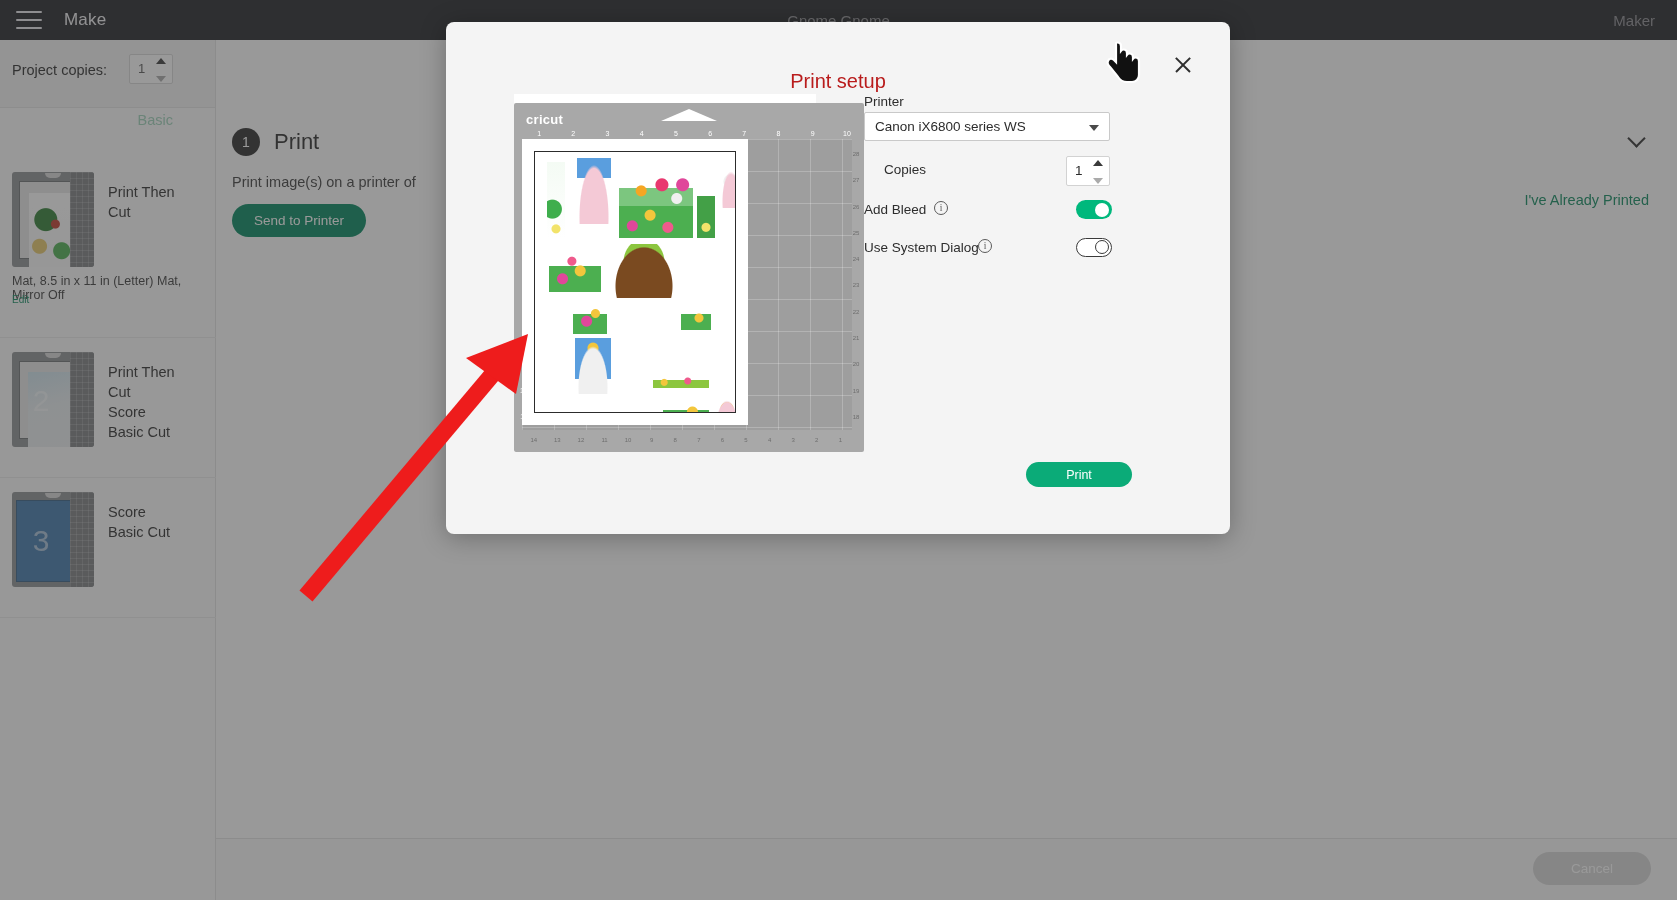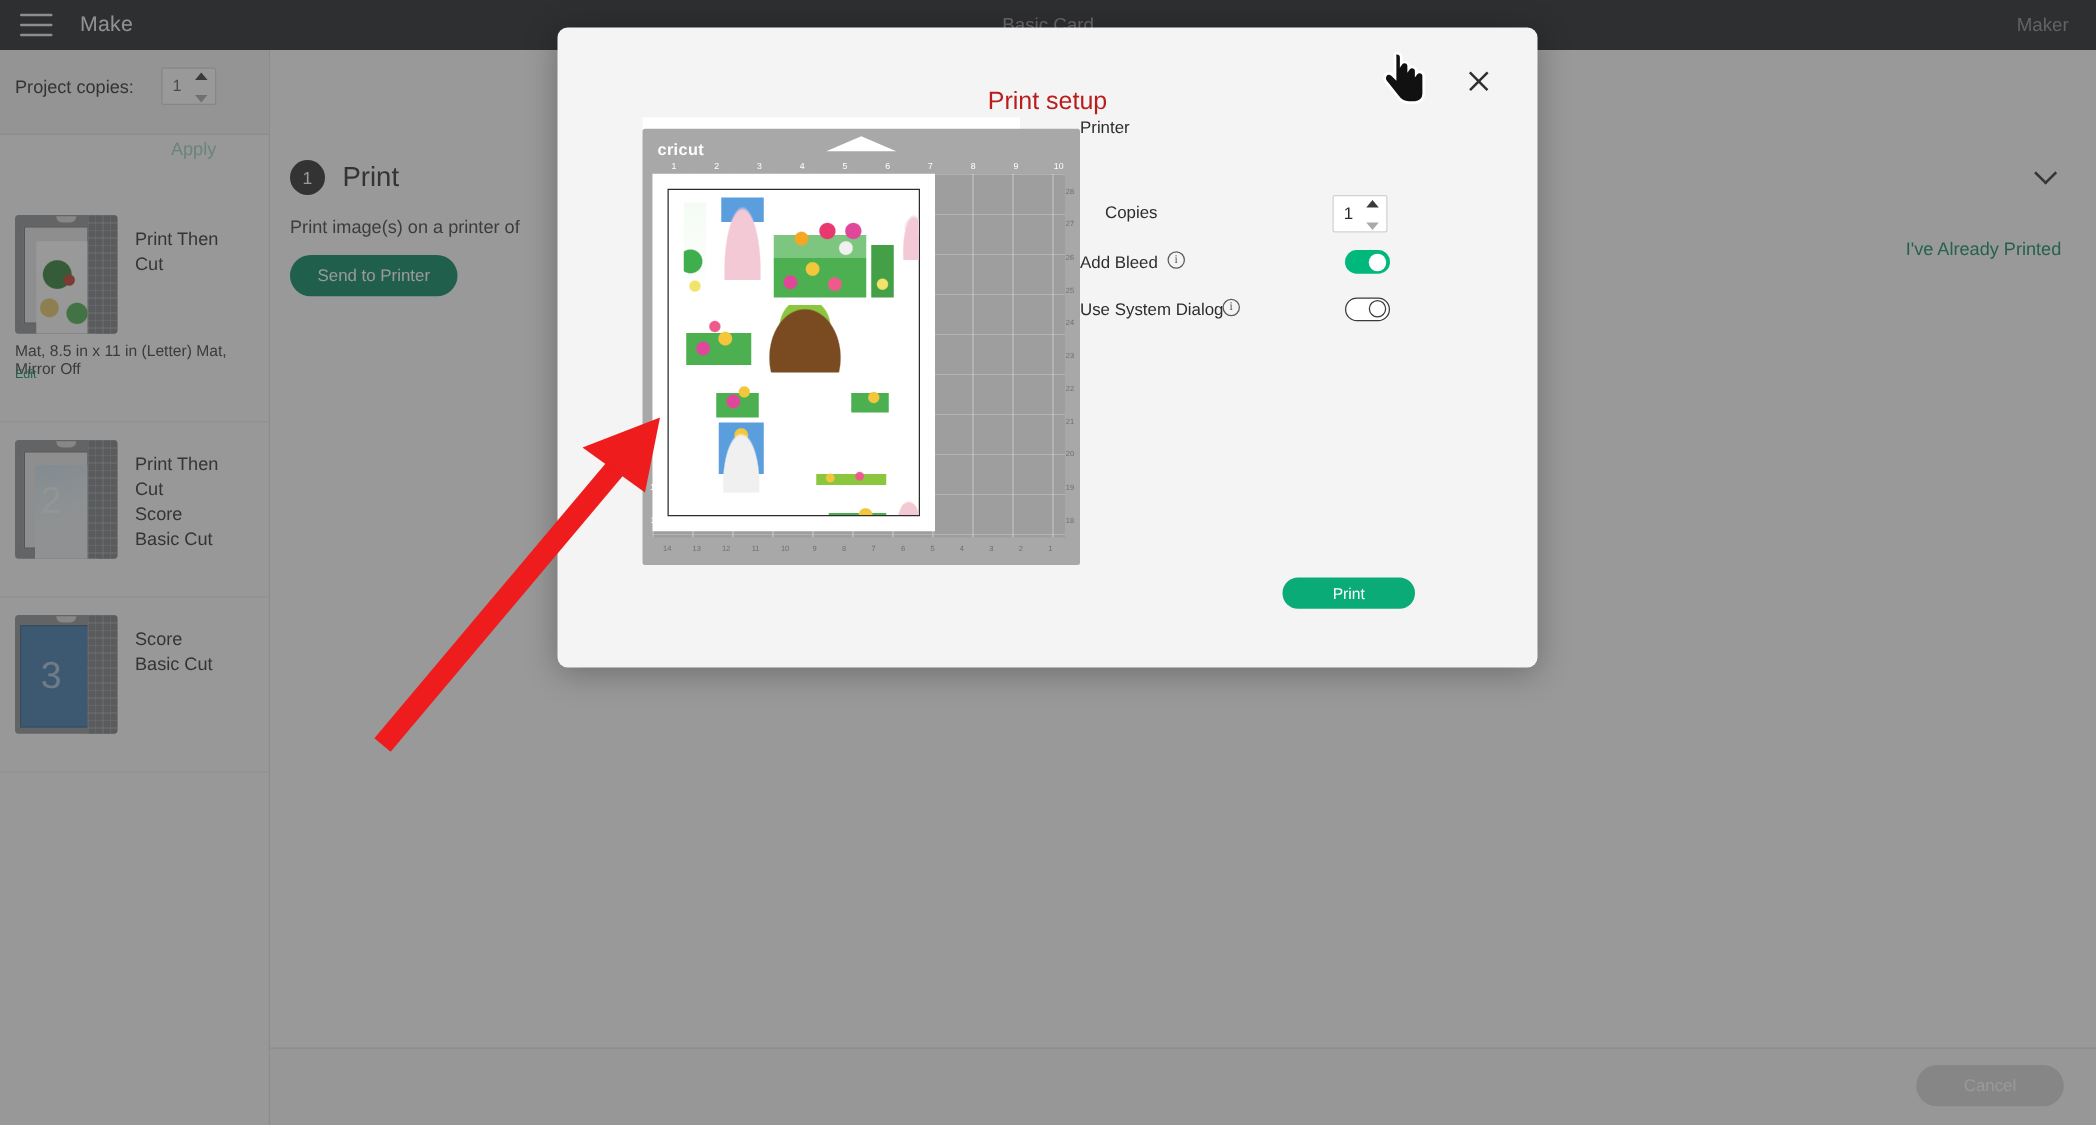--- a/index.html
+++ b/index.html
@@ -332,36 +332,36 @@
 
   <div class="app-bg">
 
     <div class="topbar">
       <div class="hamburger">
         <span></span>
           <span></span>
           <span></span>
       </div>
       <div class="topbar-make">Make</div>
-      <div class="topbar-title">Basic Card</div>
+      <div class="topbar-title">Gnome Gnome</div>
       <div class="topbar-right">Maker</div>
     </div>
 
     <div class="sidebar">
       <div class="copies-row">
         <div class="copies-label">Project copies:</div>
         <div class="copies-box">
           <div class="val">1</div>
           <div class="stepper">
             <div class="arrow-up"></div>
             <div class="arrow-dn"></div>
           </div>
         </div>
       </div>
-      <div class="apply-link">Apply</div>
+      <div class="apply-link">Basic</div>
 
       <div class="mat-list">
         <div class="mat-item" style="height:180px;">
           <div class="mat-thumb">
             <div class="tab"></div>
             <div class="sheet">
               <div class="art1"></div>
             </div>
             <div class="grid-right"></div>
           </div>
@@ -502,20 +502,24 @@
             <div class="art f5"></div>
             <div class="art f6"></div>
             <div class="art gnome-pink"></div>
             <div class="art f7"></div>
           </div>
         </div>
       </div>
     </div>
 
     <div class="ctl-label" style="left:418px; top:72px;">Printer</div>
+    <div class="select-box">
+      <div class="sel-val">Canon iX6800 series WS</div>
+      <div class="caret"></div>
+    </div>
 
     <div class="ctl-label" style="left:418px; top:140px;padding-left:20px;">Copies</div>
     <div class="copies-field">
       <div class="val">1</div>
       <div class="stepper" style="right:5px; top:3px;">
         <div class="arrow-up"></div>
         <div class="arrow-dn"></div>
       </div>
     </div>
 

